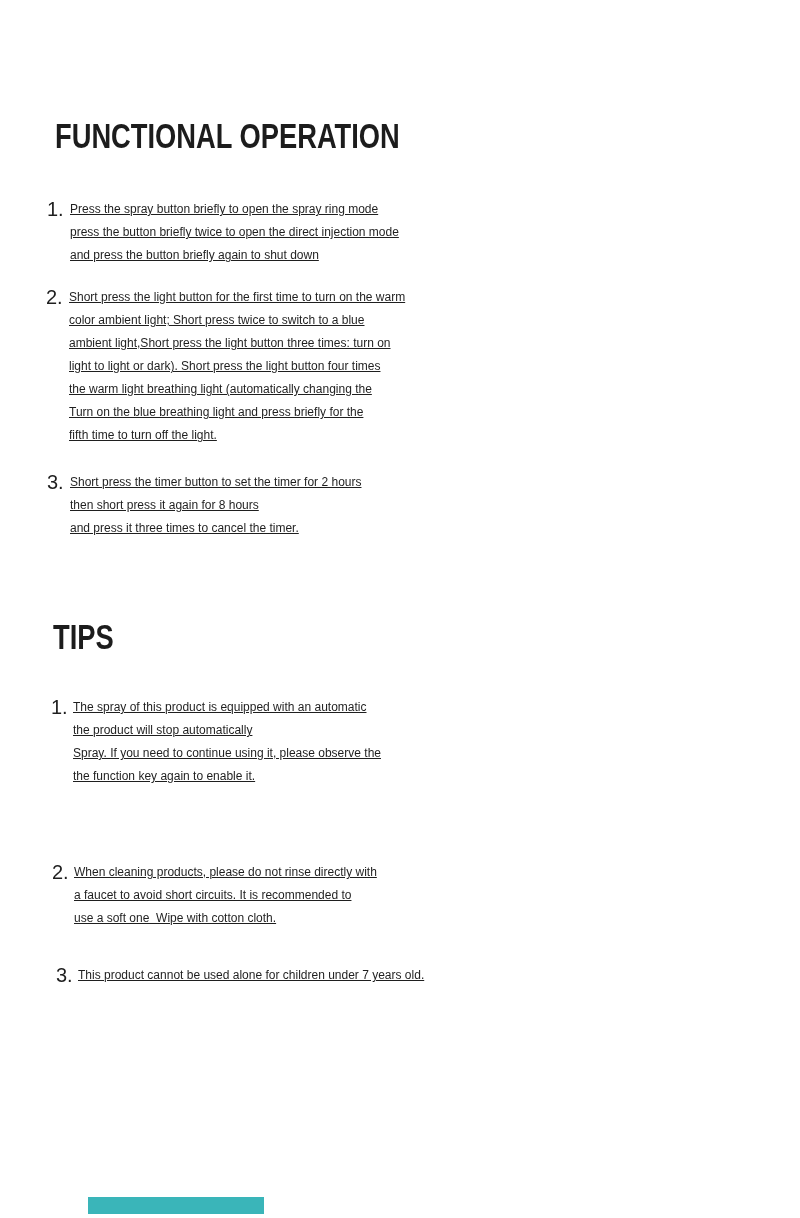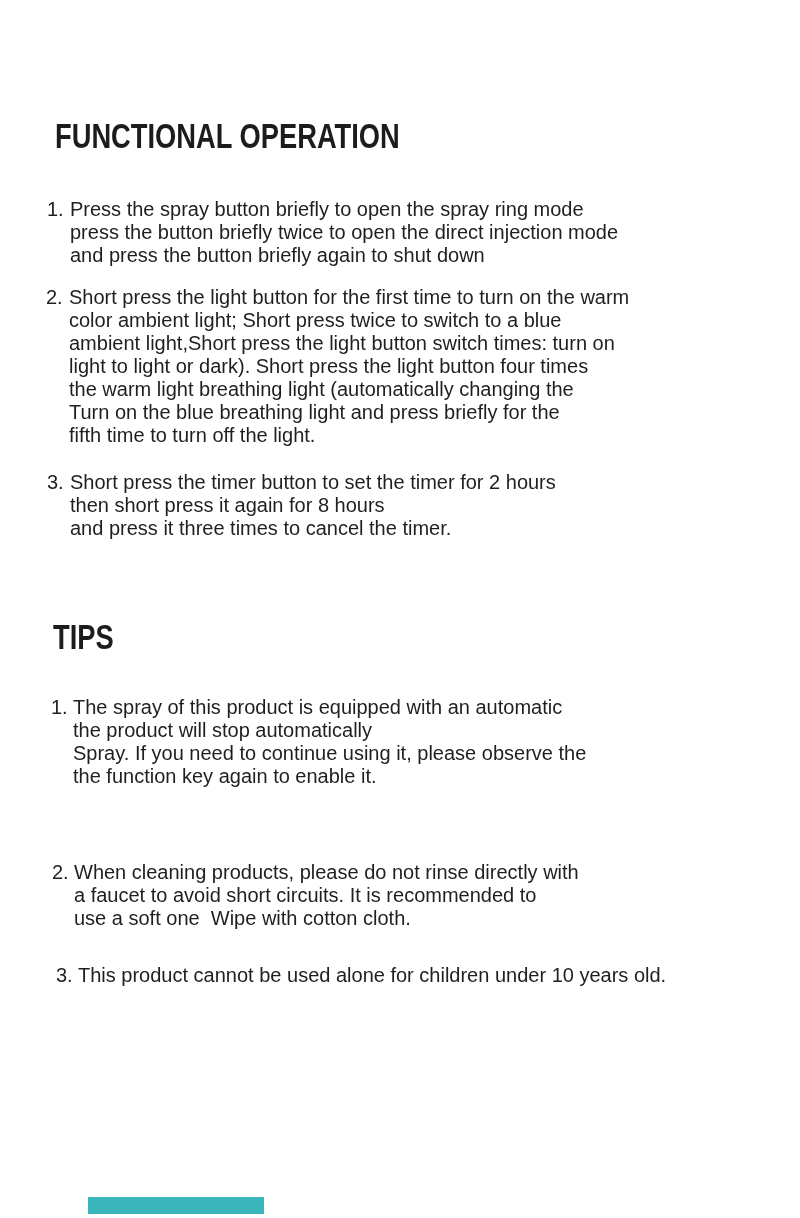--- a/index.html
+++ b/index.html
@@ -37,23 +37,24 @@
     flex: 0 0 auto;
     display: inline-block;
     font-size: 20px;
     line-height: 23px;
     white-space: pre;
   }
   .lines {
     flex: 0 0 auto;
   }
   .line {
-    font-size: 20px;
+    font-size: 12px;
     line-height: 23px;
     white-space: pre;
+    text-decoration: underline;
   }
   .accent-bar {
     position: absolute;
     left: 88px;
     bottom: 0px;
     width: 176px;
     height: 17px;
   }
 </style>
 </head>
@@ -68,21 +69,21 @@
         <div class="line">Press the spray button briefly to open the spray ring mode</div>
         <div class="line">press the button briefly twice to open the direct injection mode</div>
         <div class="line">and press the button briefly again to shut down</div>
       </div>
     </div>
     <div class="list-item" style="left: 46px; top: 286px;">
       <span class="num" style="width: 23px;">2.</span>
       <div class="lines">
         <div class="line">Short press the light button for the first time to turn on the warm</div>
         <div class="line">color ambient light; Short press twice to switch to a blue</div>
-        <div class="line">ambient light,Short press the light button switch times: turn on</div>
+        <div class="line">ambient light,Short press the light button three times: turn on</div>
         <div class="line">light to light or dark). Short press the light button four times</div>
         <div class="line">the warm light breathing light (automatically changing the</div>
         <div class="line">Turn on the blue breathing light and press briefly for the</div>
         <div class="line">fifth time to turn off the light.</div>
       </div>
     </div>
     <div class="list-item" style="left: 47px; top: 471px;">
       <span class="num" style="width: 23px;">3.</span>
       <div class="lines">
         <div class="line">Short press the timer button to set the timer for 2 hours</div>
@@ -104,16 +105,16 @@
       <span class="num" style="width: 22px;">2.</span>
       <div class="lines">
         <div class="line">When cleaning products, please do not rinse directly with</div>
         <div class="line">a faucet to avoid short circuits. It is recommended to</div>
         <div class="line">use a soft one  Wipe with cotton cloth.</div>
       </div>
     </div>
     <div class="list-item" style="left: 56px; top: 964px;">
       <span class="num" style="width: 22px;">3.</span>
       <div class="lines">
-        <div class="line">This product cannot be used alone for children under 10 years old.</div>
+        <div class="line">This product cannot be used alone for children under 7 years old.</div>
       </div>
     </div>
   </div>
 
 </body></html>

